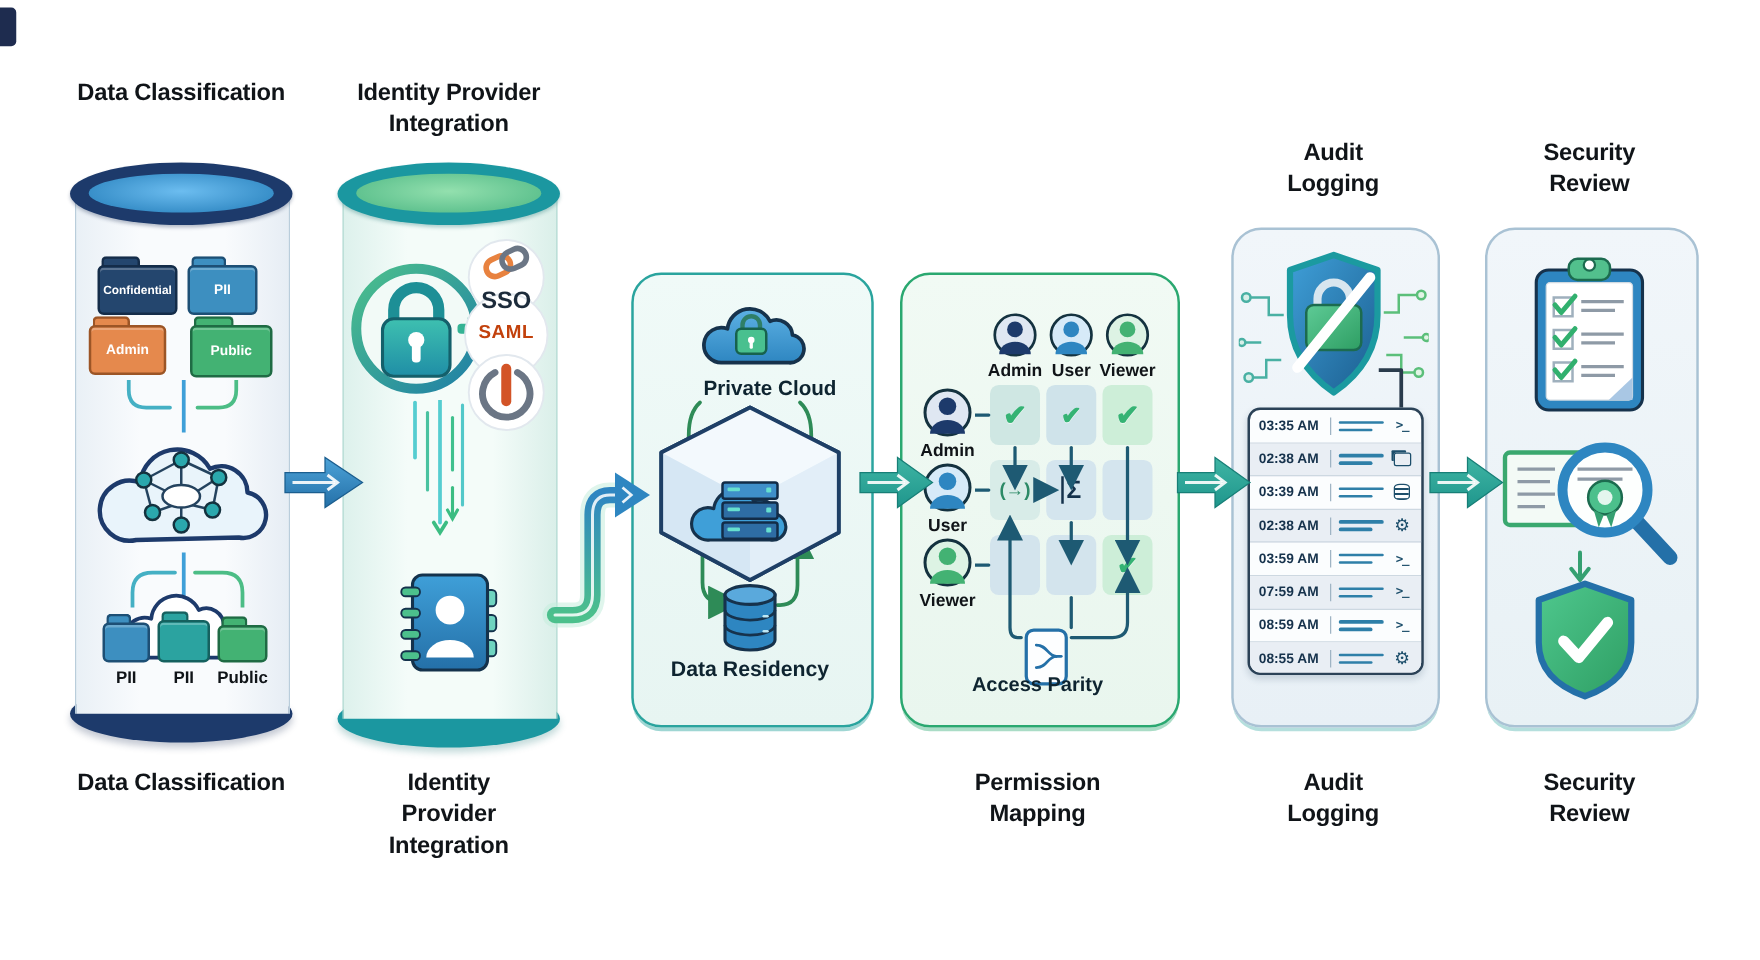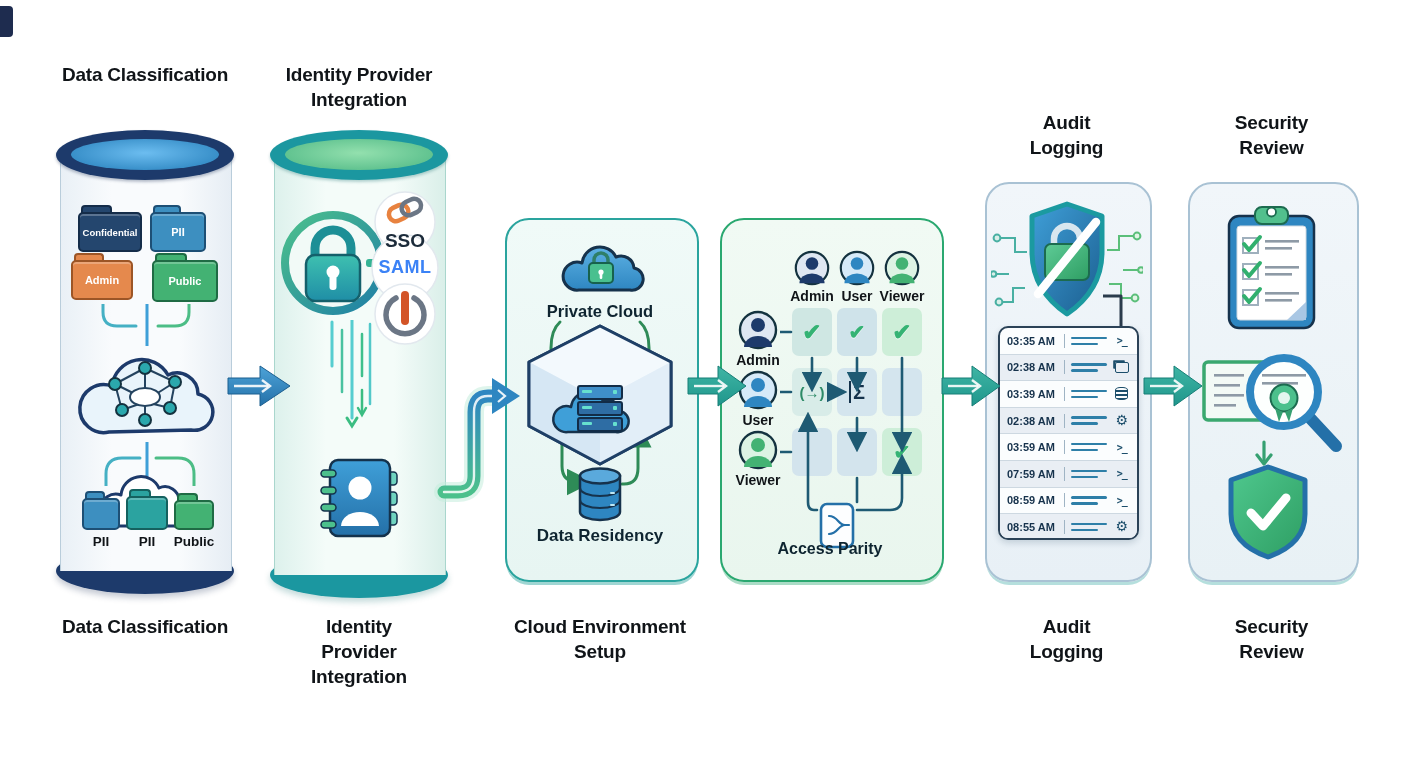--- a/index.html
+++ b/index.html
@@ -184,21 +184,21 @@
         <rect x="-17" y="-7" width="20" height="14" rx="7" fill="none" stroke="#e8823f" stroke-width="4.5"></rect>
         <rect x="-3" y="-7" width="20" height="14" rx="7" fill="none" stroke="#6b7685" stroke-width="4.5"></rect>
       </g>
 
       <g transform="translate(45,124)">
         <path d="M-9,-16 a19,19 0 1 0 18,0" fill="none" stroke="#6b7685" stroke-width="5.5" stroke-linecap="round"></path>
         <rect x="-4" y="-23" width="8" height="34" rx="4" fill="#d35427"></rect>
       </g>
     </svg>
     <div class="cap" style="left:113px;top:168px;width:48px;font-size:19px;color:#1c2b3a;">SSO</div>
-    <div class="cap" style="left:103px;top:195px;width:68px;font-size:18px;color:#3b82f6;letter-spacing:.5px;">SAML</div>
+    <div class="cap" style="left:103px;top:195px;width:68px;font-size:15px;color:#c2410c;letter-spacing:.5px;">SAML</div>
 
     <svg class="abs" style="left:36px;top:258px;" width="110" height="140" viewBox="0 0 110 140">
       <g stroke-linecap="round" fill="none">
         <line x1="28" y1="2" x2="28" y2="46" stroke="#55cdd0" stroke-width="3"></line>
         <line x1="38" y1="10" x2="38" y2="72" stroke="#49c2a0" stroke-width="2.5"></line>
         <line x1="48" y1="0" x2="48" y2="98" stroke="#55cdd0" stroke-width="3"></line>
         <line x1="58" y1="14" x2="58" y2="56" stroke="#3fc08d" stroke-width="2.5"></line>
         <line x1="66" y1="4" x2="66" y2="84" stroke="#52c8c9" stroke-width="2.5"></line>
         <line x1="58" y1="70" x2="58" y2="92" stroke="#3bbd82" stroke-width="2.5"></line>
         <polyline points="54,88 58,95 62,88" stroke="#3bbd82" stroke-width="2.5"></polyline>
@@ -240,21 +240,21 @@
         <stop offset="0" stop-color="#5db1e4"></stop>
             <stop offset="1" stop-color="#2e86c1"></stop>
           </linearGradient>
         </defs>
       <path d="M26,56 a14,14 0 1 1 3,-27 a18,18 0 0 1 34,-6 a13,13 0 0 1 18,11 a11,11 0 0 1 -4,22 z" fill="url(#pcg)" stroke="#16324c" stroke-width="3" stroke-linejoin="round"></path>
       <path d="M41,30 v-4 a7,7 0 0 1 14,0 v4" fill="none" stroke="#2f7f68" stroke-width="3.5" stroke-linecap="round"></path>
       <rect x="36" y="29" width="24" height="20" rx="4" fill="#49c08f" stroke="#17624d" stroke-width="2"></rect>
       <circle cx="48" cy="38" r="2.6" fill="#ffffff"></circle>
         <rect x="46.7" y="39" width="2.6" height="6" rx="1.2" fill="#ffffff"></rect>
     </svg>
-    <div class="cap" style="left:0;top:240px;width:190px;font-size:16.5px;">Private Cloud</div>
+    <div class="cap" style="left:16px;top:240px;width:190px;font-size:16.5px;">Private Cloud</div>
 
     <svg class="abs" style="left:0;top:156px;" width="190" height="360" viewBox="0 0 190 360">
       <defs>
         <marker id="ahg" markerWidth="9" markerHeight="9" refX="4.5" refY="4.5" orient="auto">
           <path d="M0,0 L9,4.5 L0,9 z" fill="#2e8b57"></path>
           </marker>
       </defs>
       <g stroke="#2e8b57" stroke-width="3" fill="none" stroke-linecap="round">
         <path d="M55,104 q-9,8 -9,26 v46" marker-end="url(#ahg)"></path>
         <path d="M135,104 q9,8 9,26 v46" marker-end="url(#ahg)"></path>
@@ -289,22 +289,20 @@
       <path d="M3,10 v36 a20,8 0 0 0 40,0 v-36 z" fill="#2e86c1" stroke="#16324c" stroke-width="2.5"></path>
       <ellipse cx="23" cy="10" rx="20" ry="7.5" fill="#5aa9dc" stroke="#16324c" stroke-width="2.5"></ellipse>
       <path d="M3,22 a20,8 0 0 0 40,0 M3,34 a20,8 0 0 0 40,0" fill="none" stroke="#16324c" stroke-width="2.2"></path>
       <g fill="#bfe8f5">
           <rect x="33" y="26" width="5" height="2" rx="1"></rect>
           <rect x="33" y="38" width="5" height="2" rx="1"></rect>
         </g>
     </svg>
     <div class="cap" style="left:0;top:464px;width:190px;font-size:17px;">Data Residency</div>
 
-    <div class="bottom-label">
-      <span class="wrap" style="width:220px;">Cloud Environment Setup</span></div>
   </div>
 
   <div class="stage" style="left:720px;width:220px;">
     <div class="card" style="left:0;top:156px;width:220px;height:360px;background:linear-gradient(#f1faf4,#e9f6ee);border:2.5px solid #2aa870;box-shadow:0 4px 0 -1px rgba(42,168,112,.4);"></div>
 
     <svg class="avatar" style="left:74px;top:188px;" width="36" height="36" viewBox="0 0 40 40">
       <circle cx="20" cy="20" r="18" fill="#dfe7f2" stroke="#14323f" stroke-width="2.4"></circle>
       <circle cx="20" cy="15" r="7" fill="#1d3a6b"></circle>
         <path d="M6,37 a14,11 0 0 1 28,0 z" fill="#1d3a6b"></path>
     </svg>
@@ -387,20 +385,22 @@
     <svg class="abs" style="left:95px;top:440px;" width="44" height="48" viewBox="0 0 44 48">
       <rect x="6" y="2" width="32" height="43" rx="6" fill="#fdfeff" stroke="#2470a8" stroke-width="2.6"></rect>
       <g stroke="#2470a8" stroke-width="2.2" fill="none" stroke-linecap="round">
         <path d="M14,14 C23,14 23,23 30,23"></path>
           <path d="M14,32 C23,32 23,23 30,23"></path>
           <path d="M30,23 H34"></path>
       </g>
     </svg>
     <div class="cap" style="left:0;top:478px;width:220px;font-size:16px;">Access Parity</div>
 
+    <div class="bottom-label">
+      <span class="wrap" style="width:160px;">Permission Mapping</span></div>
   </div>
 
   <div class="stage" style="left:985px;width:163px;">
     <div class="top-label" style="top:48px;">
       <span class="wrap" style="width:120px;">Audit Logging</span></div>
     <div class="card" style="left:0;top:120px;width:163px;height:396px;background:linear-gradient(#f1f6fa,#e8f0f6);border:2px solid #a9c2d4;box-shadow:0 4px 0 -1px rgba(42,164,158,.35);"></div>
 
     <svg class="abs" style="left:6px;top:134px;" width="152" height="196" viewBox="0 0 152 196">
       <defs>
         <linearGradient id="shg" x1="0" y1="0" x2="1" y2="1">

